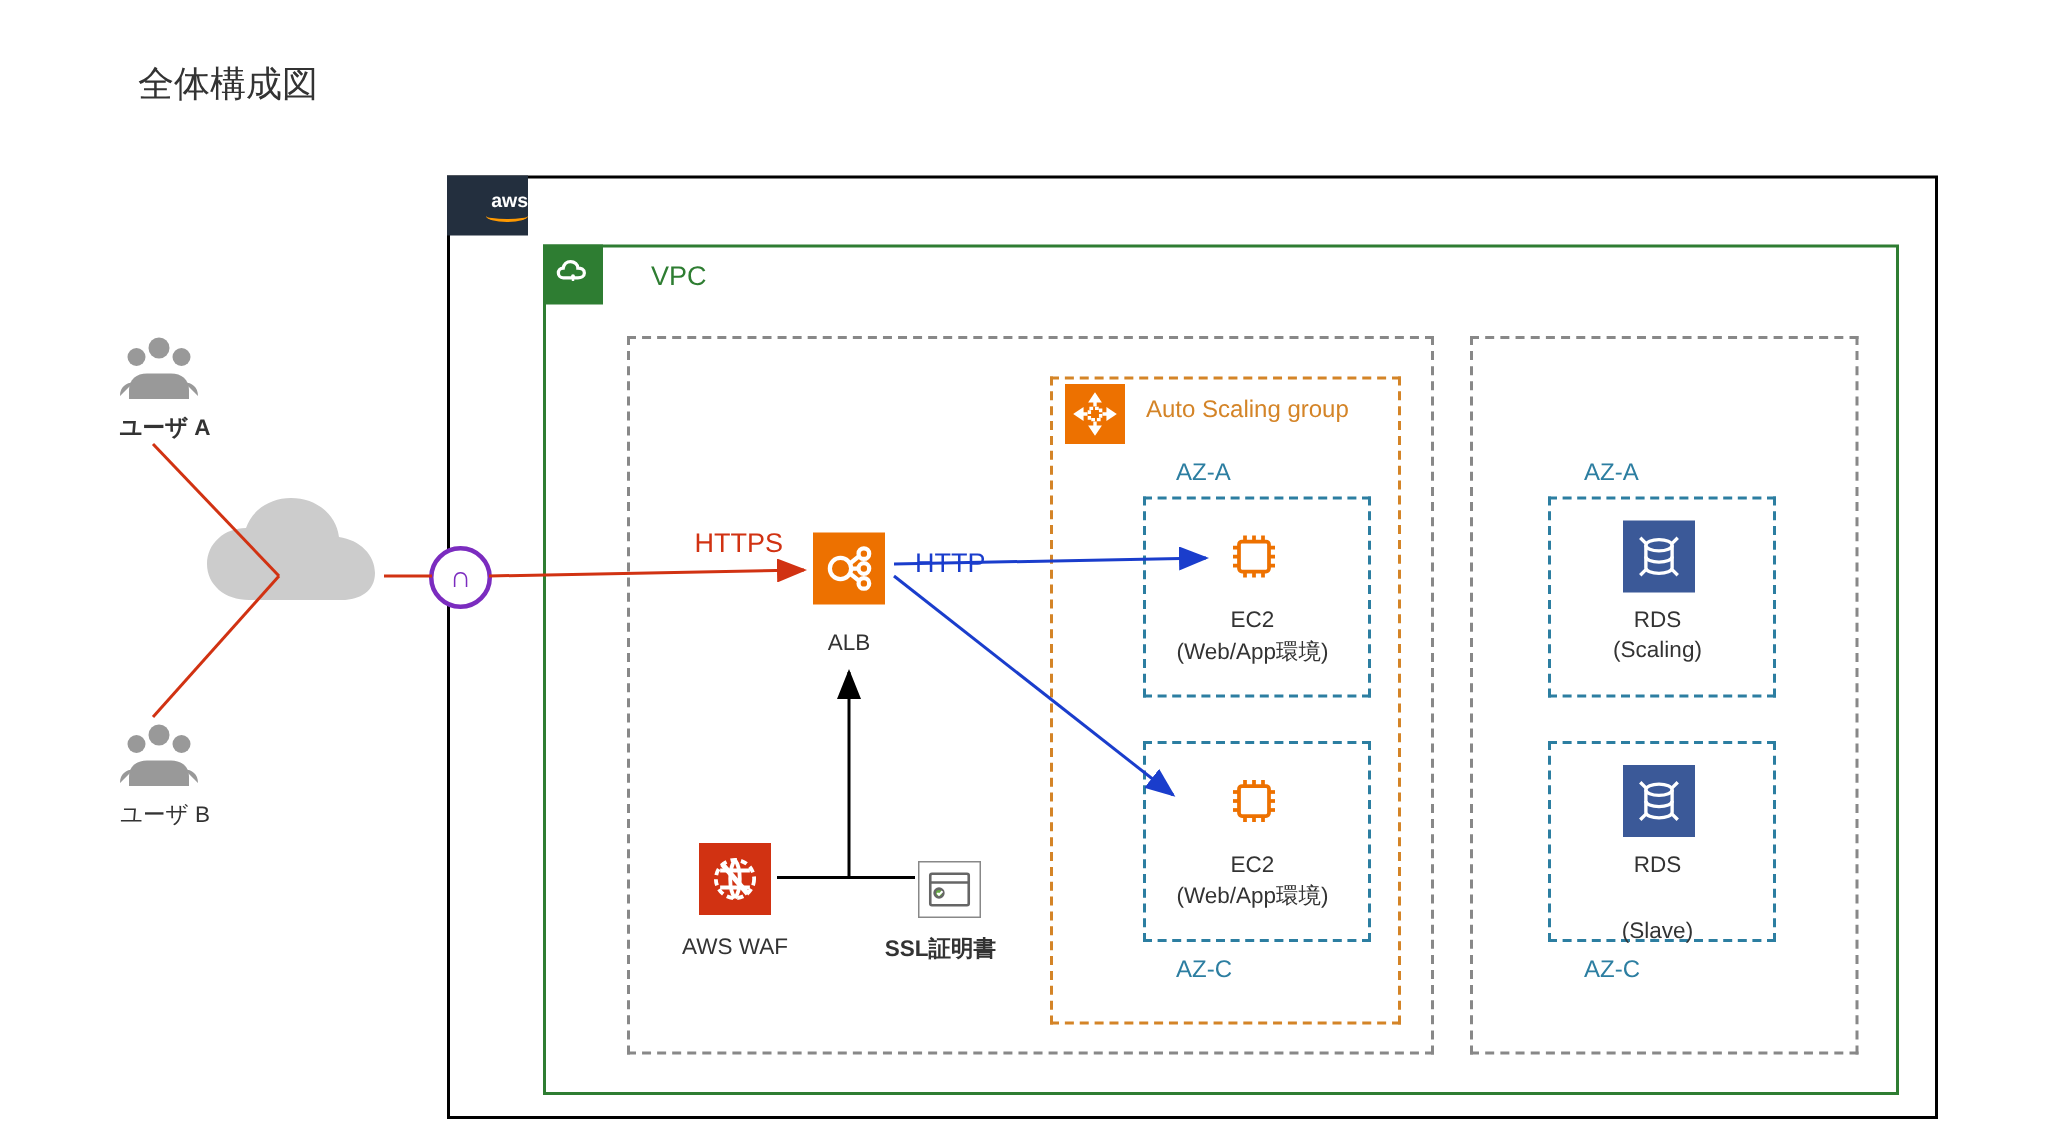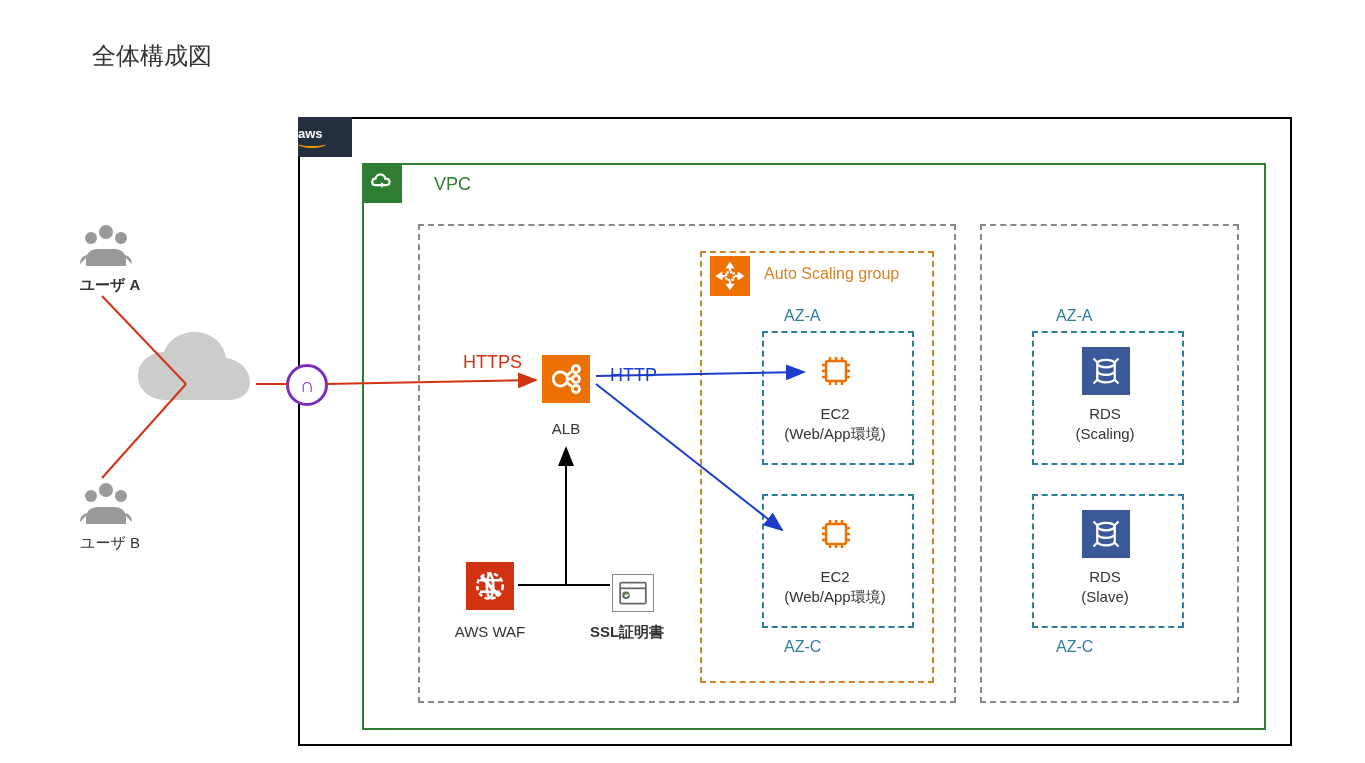--- a/index.html
+++ b/index.html
@@ -1,19 +1,19 @@
 <!DOCTYPE html>
 <html><head>
 <meta charset="utf-8">
 <style>
   body { margin:0; font-family:"Yu Gothic","Hiragino Sans",sans-serif; background:#fff; color:#333; }
   .canvas { position:relative; width:1365px; height:763px; }
   .title { position:absolute; font-size:24px; color:#333; }
   .aws-container { position:absolute; border:2px solid #000; }
-  .aws-badge { position:absolute; top:-2px; left:-2px; width:54px; height:40px; background:#232f3e; display:flex; flex-direction:column; align-items:flex-start; justify-content:center; }
+  .aws-badge { position:absolute; top:-2px; left:-2px; width:54px; height:40px; background:#232f3e; display:flex; flex-direction:column; align-items:flex-end; justify-content:center; }
   .aws-badge-text { color:#fff; font-weight:bold; font-size:13px; line-height:1; }
   .aws-badge-smile { width:28px; height:6px; border:2px solid #ff9900; border-top:none; border-left:none; border-right:none; border-radius:0 0 50% 50%; }
   .vpc-container { position:absolute; border:2px solid #2e7d32; }
   .vpc-badge { position:absolute; top:-2px; left:-2px; width:40px; height:40px; background:#2e7d32; display:flex; align-items:center; justify-content:center; }
   .vpc-label { position:absolute; color:#2e7d32; font-size:18px; }
   .dashed-box { position:absolute; border:2px dashed #888; }
   .asg-box { position:absolute; border:2px dashed #d48427; }
   .asg-badge { position:absolute; width:40px; height:40px; background:#ed7100; display:flex; align-items:center; justify-content:center; }
   .asg-label { position:absolute; color:#d48427; font-size:16px; }
   .az-box { position:absolute; border:2px dashed #2c7ea1; }
@@ -134,21 +134,21 @@
   <div class="az-box" style="left:1032px;top:494px;width:148px;height:130px;"></div>
   <div class="service-icon blue-icon" style="left:1082px;top:510px;">
     <svg width="30" height="30" viewBox="0 0 24 24" fill="none" stroke="#fff" stroke-width="1.8">
         <ellipse cx="12" cy="6" rx="7" ry="3"></ellipse>
         <path d="M5 6v12c0 1.7 3.1 3 7 3s7-1.3 7-3V6"></path>
         <path d="M5 12c0 1.7 3.1 3 7 3s7-1.3 7-3"></path>
         <path d="M2 2l3 3M22 2l-3 3M2 22l3-3M22 22l-3-3"></path>
       </svg>
   </div>
   <div class="label" style="left:1055px;top:568px;width:100px;">RDS</div>
-  <div class="label" style="left:1055px;top:588px;width:100px;">(Slave)</div>
+  <div class="label" style="left:1055px;top:612px;width:100px;">(Slave)</div>
   <div class="az-label" style="left:1056px;top:638px;">AZ-C</div>
 
   <div class="service-icon orange-icon" style="left:542px;top:355px;">
     <svg width="34" height="34" viewBox="0 0 24 24" fill="none" stroke="#fff" stroke-width="2">
         <circle cx="8" cy="12" r="5"></circle>
         <circle cx="19" cy="5" r="2.5"></circle>
         <circle cx="19" cy="12" r="2.5"></circle>
         <circle cx="19" cy="19" r="2.5"></circle>
         <line x1="12" y1="10" x2="17" y2="6"></line>
         <line x1="13" y1="12" x2="17" y2="12"></line>

